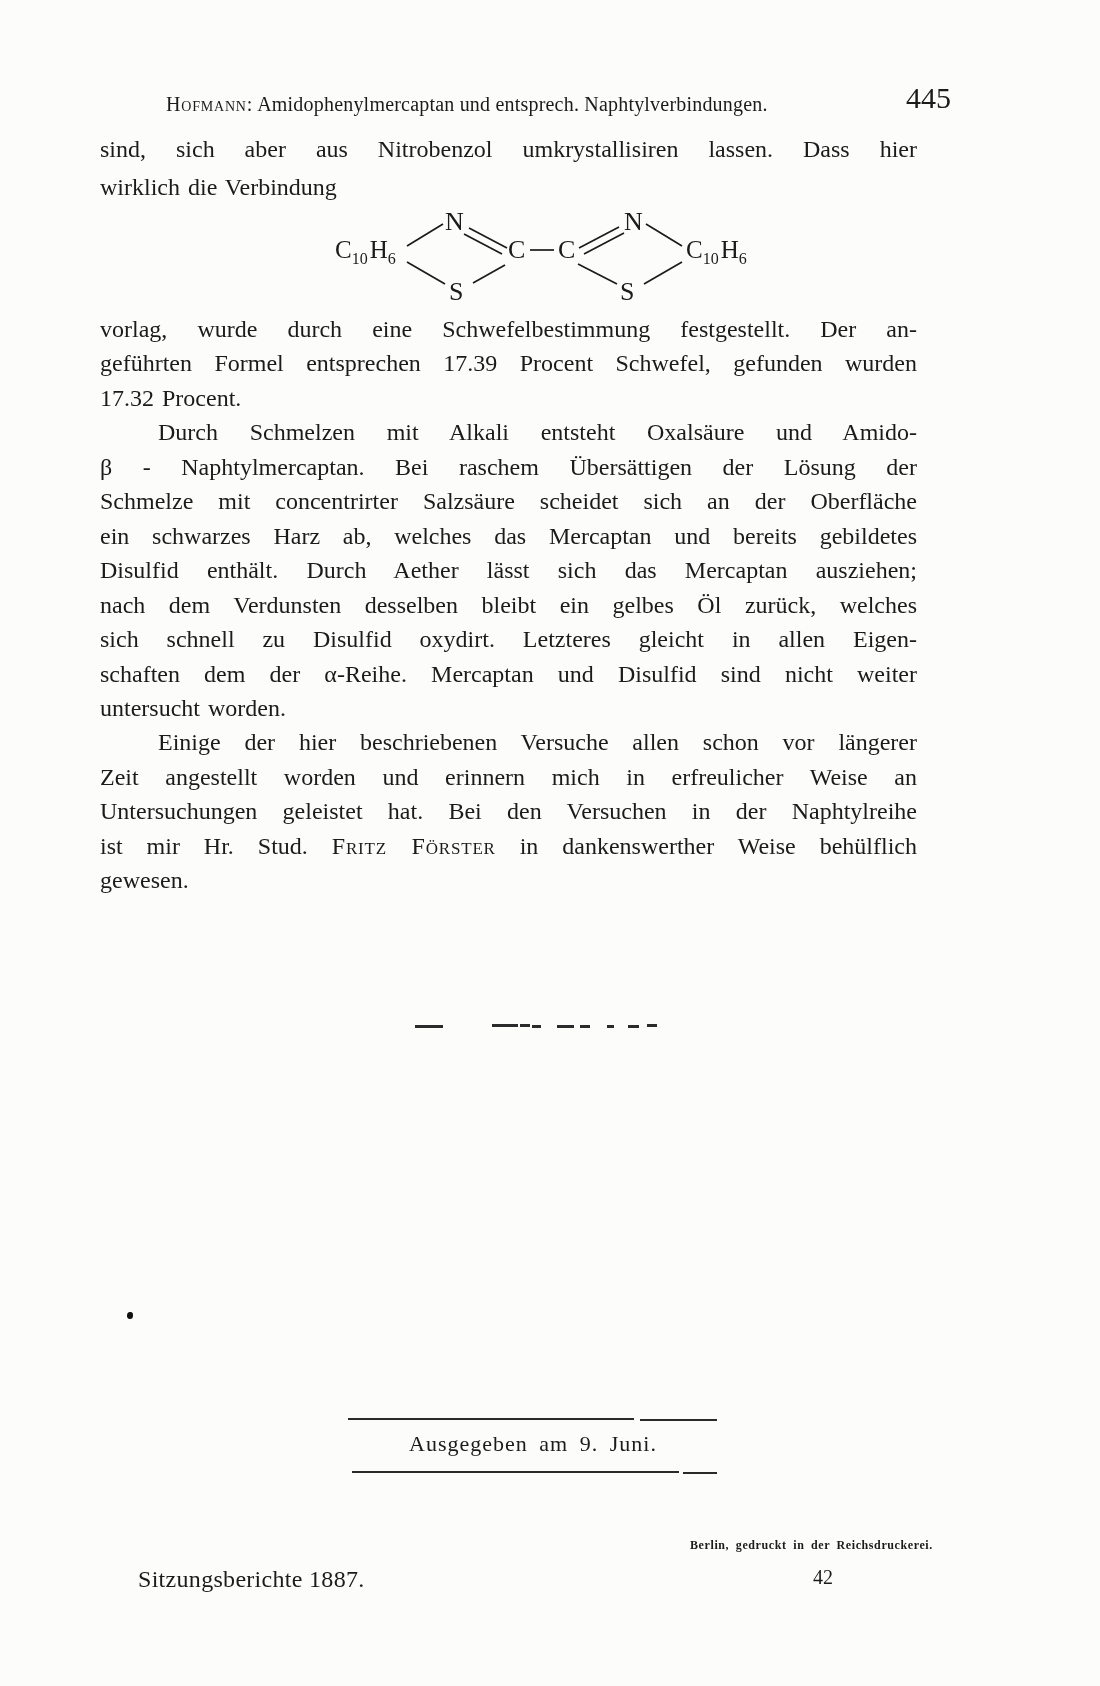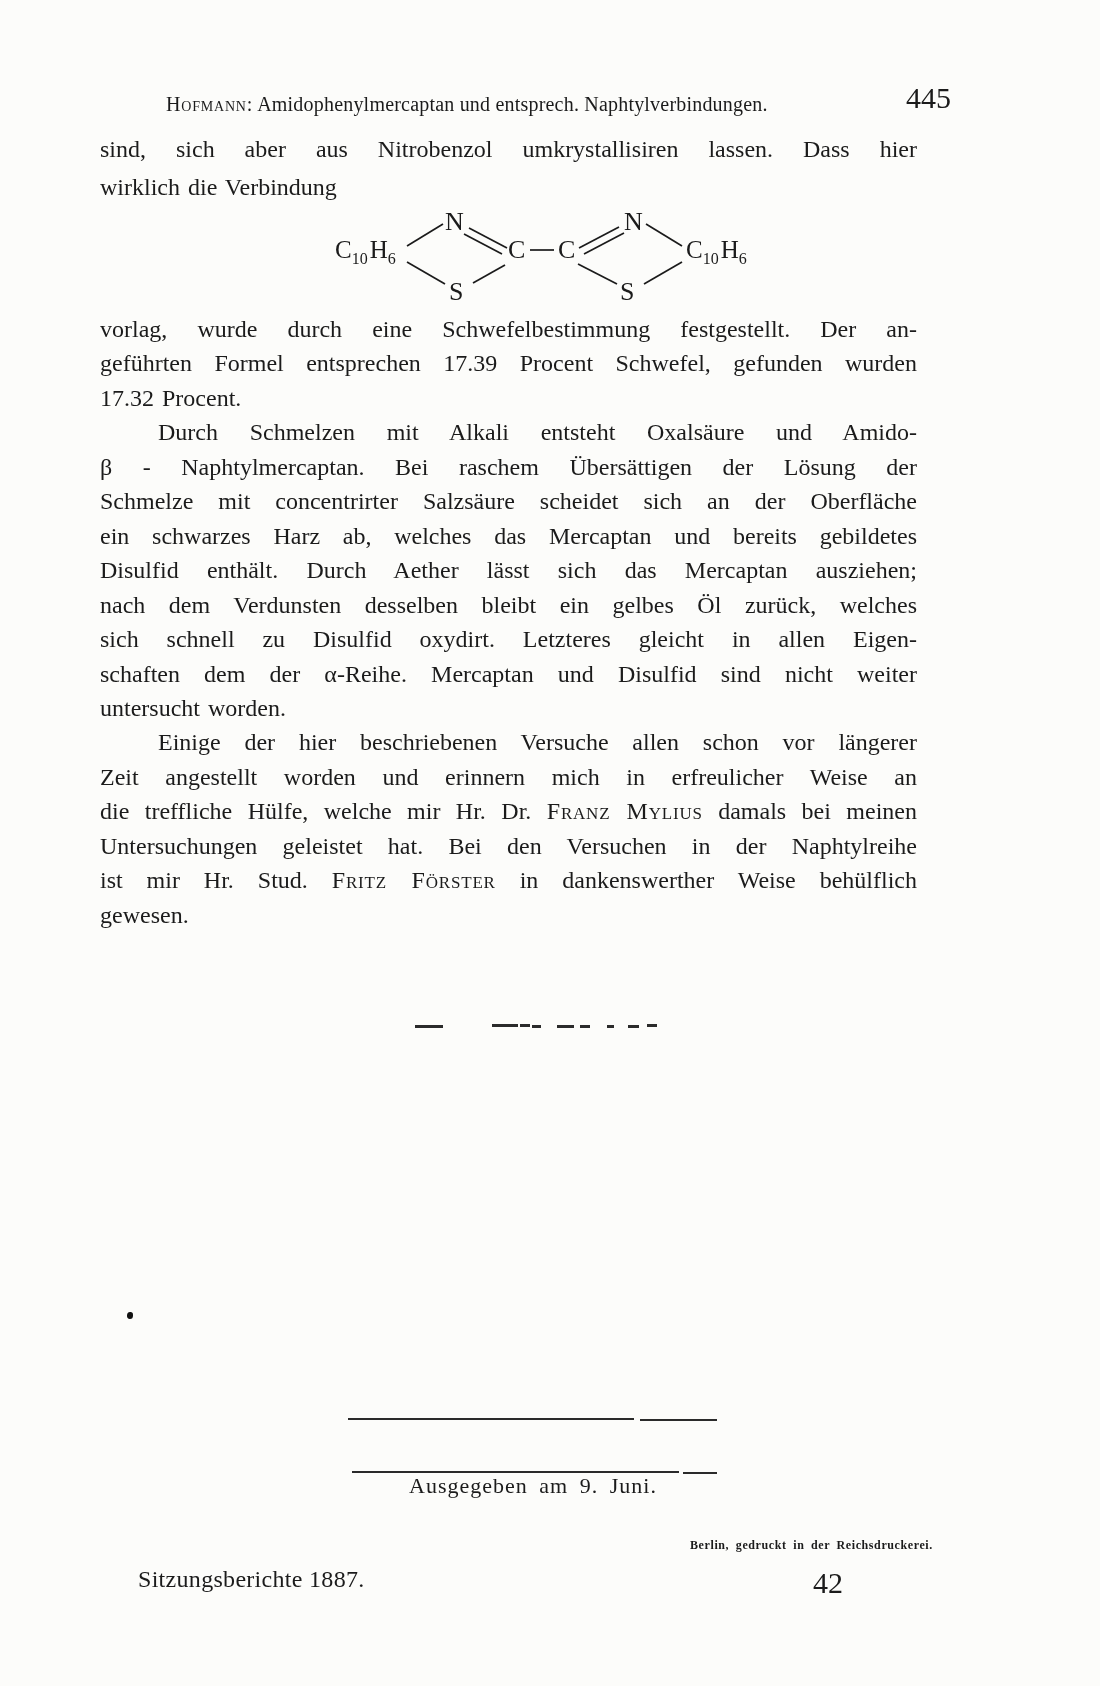--- a/index.html
+++ b/index.html
@@ -59,32 +59,32 @@
   .ink-speck {
     left: 127px; top: 1312px; width: 6px; height: 7px;
     background: #111; border-radius: 50% 40% 50% 45%;
   }
 
   
   .rule { height: 2.2px; background: #2a2a2a; }
   .ausgegeben-text {
     left: 348px; top: 1430px; width: 370px;
     font-size: 22px; line-height: 28px;
-    text-align: center; letter-spacing: 1px; word-spacing: 5px; margin-top: 42px;
+    text-align: center; letter-spacing: 1px; word-spacing: 5px;
   }
 
   
   .imprint {
     left: 690px; top: 1538px;
     font-size: 12px; font-weight: bold;
     letter-spacing: 0.6px; word-spacing: 3px;
     white-space: nowrap;
   }
   .footer-series { left: 138px; top: 1566px; font-size: 24px; letter-spacing: 0.3px; }
-  .footer-number { left: 813px; top: 1566px; font-size: 30px; }
+  .footer-number { left: 813px; top: 1566px; font-size: 20px; }
 </style>
 </head>
 <body>
 
 <div class="abs header-title">
   <span class="sc">Hofmann:</span>
   <span>Amidophenylmercaptan und entsprech. Naphtylverbindungen.</span>
 </div>
 <div class="abs page-number">445</div>
 
@@ -134,25 +134,20 @@
   <div class="line">Schmelze mit concentrirter Salzsäure scheidet sich an der Oberfläche</div>
   <div class="line">ein schwarzes Harz ab, welches das Mercaptan und bereits gebildetes</div>
   <div class="line">Disulfid enthält.  Durch Aether lässt sich das Mercaptan ausziehen;</div>
   <div class="line">nach dem Verdunsten desselben bleibt ein gelbes Öl zurück, welches</div>
   <div class="line">sich schnell zu Disulfid oxydirt.  Letzteres gleicht in allen Eigen-</div>
   <div class="line">schaften dem der α-Reihe.  Mercaptan und Disulfid sind nicht weiter</div>
   <div class="line last">untersucht worden.</div>
 
   <div class="line indent">Einige der hier beschriebenen Versuche allen schon vor längerer</div>
   <div class="line">Zeit angestellt worden und erinnern mich in erfreulicher Weise an</div>
-  <div class="line">
-    <span>die treffliche Hülfe, welche mir Hr. Dr.</span>
-    <span class="sc">Franz Mylius</span>
-    <span>damals bei meinen</span>
-  </div>
   <div class="line">Untersuchungen geleistet hat.  Bei den Versuchen in der Naphtylreihe</div>
   <div class="line">
     <span>ist mir Hr. Stud.</span>
     <span class="sc">Fritz Förster</span>
     <span>in dankenswerther Weise behülflich</span>
   </div>
   <div class="line last">gewesen.</div>
 </div>
 
 <div class="abs dash-sep">

